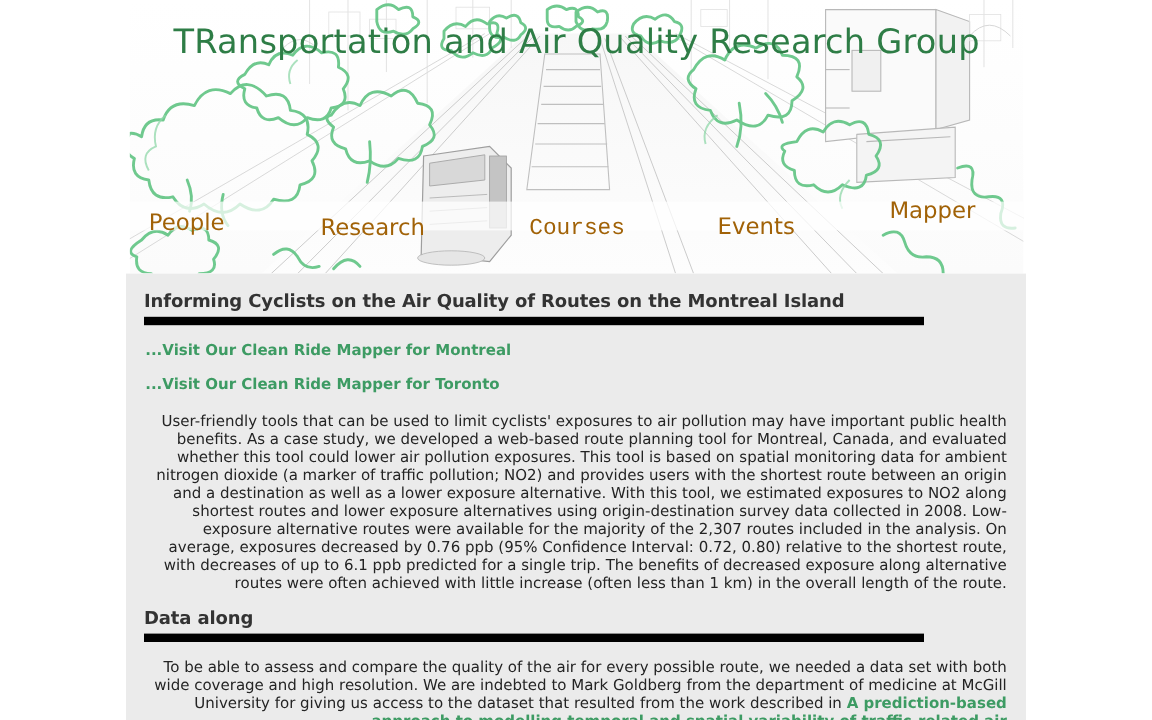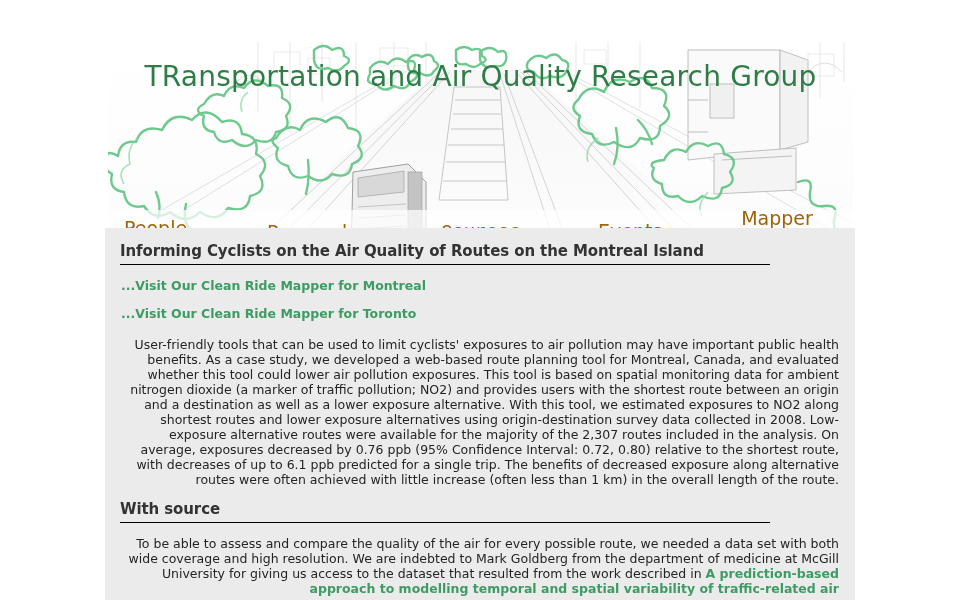--- a/index.html
+++ b/index.html
@@ -17,21 +17,20 @@
 
   
   #banner {
     position: absolute;
     left: 108px;
     top: 0;
     width: 745px;
     height: 228px;
     overflow: hidden;
     background: #ffffff;
-    margin-top: 42px;
   }
   #banner svg.art {
     position: absolute;
     left: 0;
     top: 0;
     width: 745px;
     height: 228px;
   }
   #site-title {
     position: absolute;
@@ -78,21 +77,21 @@
     background: #ebebeb;
     box-sizing: border-box;
     padding: 14px 15px 10px 15px;
   }
   h2.section-head {
     font-size: 15px;
     font-weight: bold;
     color: #333333;
     margin: 0 0 3px 0;
     padding: 0 0 3px 0;
-    border-bottom: 1px solid #000000;
+    border-bottom: 7px solid #000000;
     width: 650px;
     line-height: 19px;
     letter-spacing: -0.1px;
   }
   h2.section-head.narrow { width: 650px; }
   a.greenlink {
     display: block;
     color: #3d9b63;
     font-weight: bold;
     font-size: 12.5px;
@@ -287,16 +286,16 @@
   <h2 class="section-head">Informing Cyclists on the Air Quality of Routes on the Montreal Island</h2>
 
   <a class="greenlink">...Visit Our Clean Ride Mapper for Montreal</a>
 
   <a class="greenlink">...Visit Our Clean Ride Mapper for Toronto</a>
 
   <p class="body">User-friendly tools that can be used to limit cyclists' exposures to air pollution may have important public health benefits. As a case study, we developed a web-based route planning tool for Montreal, Canada, and evaluated whether this tool could lower air pollution exposures. This tool is based on spatial monitoring data for ambient nitrogen dioxide (a marker of traffic pollution; NO2) and provides users with the shortest route between an origin and a destination as well as a lower exposure alternative. With this tool, we estimated exposures to NO2 along shortest routes and lower exposure alternatives using origin-destination survey data collected in 2008. Low-exposure alternative routes were available for the majority of the 2,307 routes included in the analysis. On average, exposures decreased by 0.76 ppb (95% Confidence Interval: 0.72, 0.80) relative to the shortest route, with decreases of up to 6.1 ppb predicted for a single trip. The benefits of decreased exposure along alternative routes were often achieved with little increase (often less than 1 km) in the overall length of the route.</p>
 
   <div class="spacer-sm"></div>
 
-  <h2 class="section-head narrow">With source</h2>
+  <h2 class="section-head narrow">Data along</h2>
 
   <p class="body tight"><span>To be able to assess and compare the quality of the air for every possible route, we needed a data set with both wide coverage and high resolution. We are indebted to Mark Goldberg from the department of medicine at McGill University for giving us access to the dataset that resulted from the work described in </span><a class="inline-link">A prediction-based approach to modelling temporal and spatial variability of traffic-related air</a></p>
 </div>
 
 </body></html>

